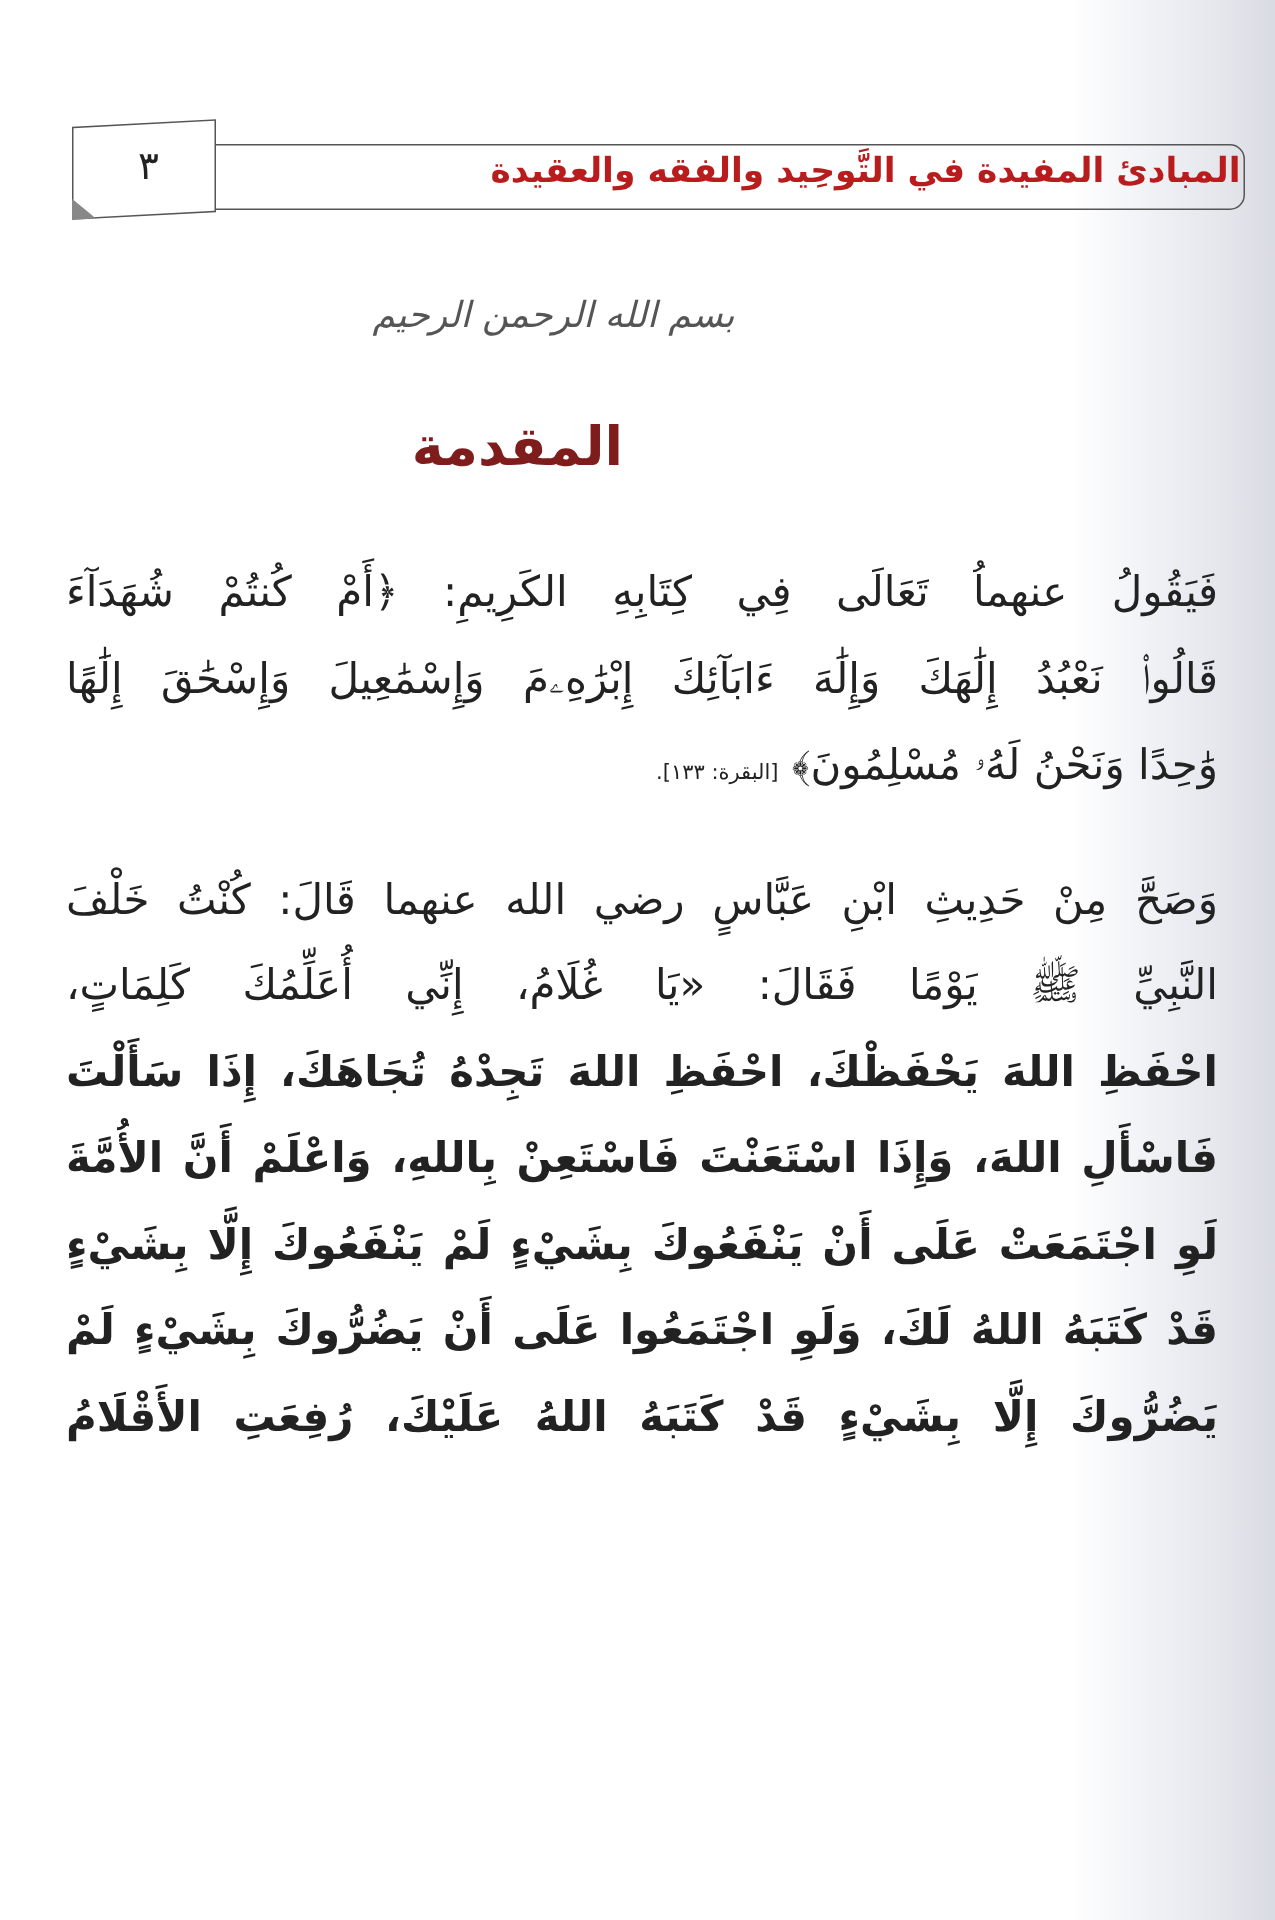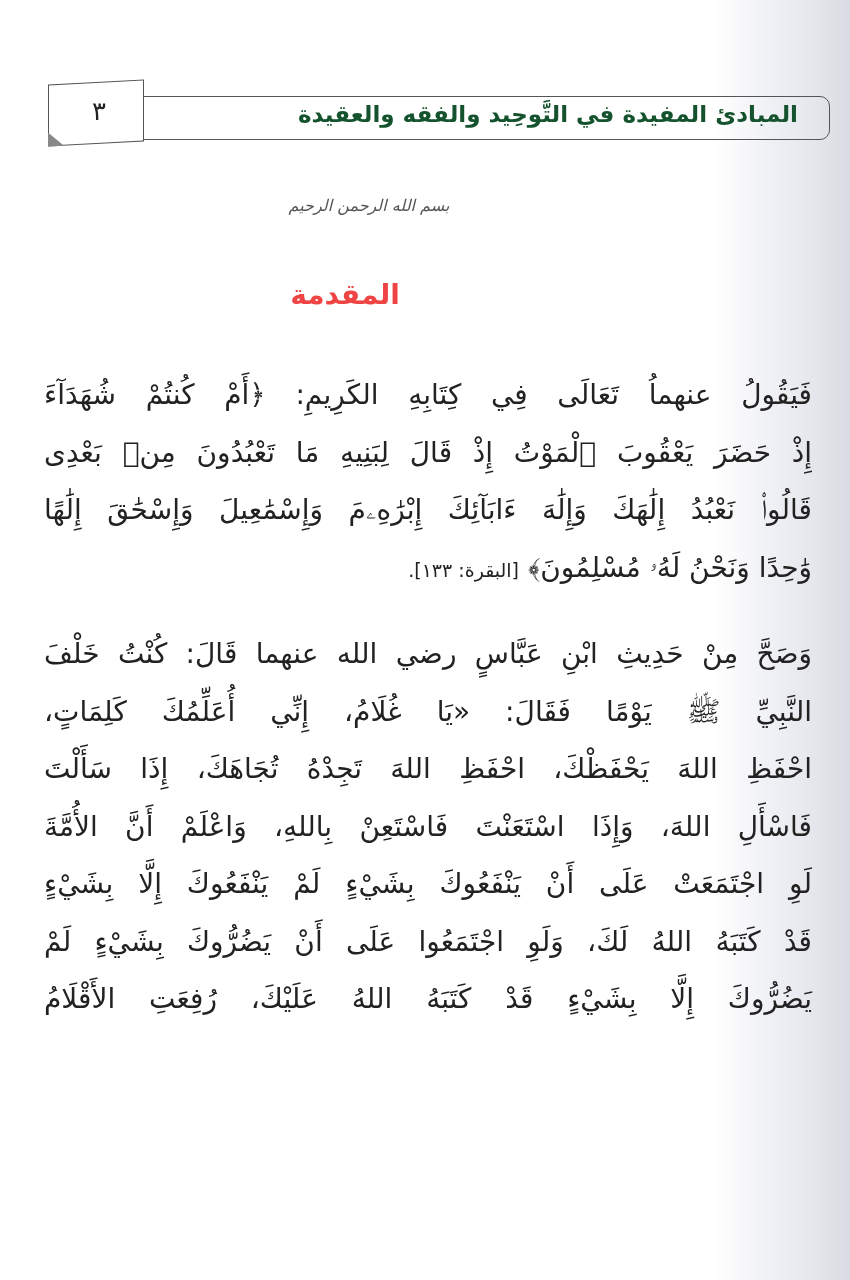--- a/index.html
+++ b/index.html
@@ -7,75 +7,74 @@
     width: 850px; height: 1280px; overflow: hidden; position: relative;
     background: linear-gradient(to right, #ffffff 0%, #ffffff 84%, #f1f2f6 90%, #e4e6ec 96%, #d9dbe2 100%);
     font-family: "DejaVu Serif", "Liberation Serif", serif;
     color: #222;
   }
   .header {
     position: absolute; left: 57px; top: 96px; width: 773px; height: 44px;
     border: 1.6px solid #555; border-radius: 10px; box-sizing: border-box;
   }
   .header-title {
-    position: absolute; right: 31px; top: 4px; direction: rtl;
-    font-family: "DejaVu Sans", sans-serif; font-weight: bold; font-size: 23px; color: #14532d;
+    position: absolute; right: 2px; top: 4px; direction: rtl;
+    font-family: "DejaVu Sans", sans-serif; font-weight: bold; font-size: 23px; color: #b91c1c;
   }
   .page-tab {
     position: absolute; left: 48px; top: 82px; width: 96px; height: 62px;
     background: #fff; border: 1.6px solid #555; box-sizing: border-box;
     transform: skewY(-3deg);
   }
   .page-tab-fold {
     position: absolute; left: -1px; bottom: -1px; width: 0; height: 0;
     border-left: 16px solid #888; border-top: 14px solid transparent;
   }
   .page-number {
     position: absolute; left: 92px; top: 96px; font-size: 26px;
     font-family: "DejaVu Sans", sans-serif; color: #222;
   }
   .basmala {
     position: absolute; left: 0; width: 738px; top: 196px; text-align: center;
-    direction: rtl; font-size: 16px; color: #555; font-style: italic; letter-spacing: 1px;
+    direction: rtl; font-size: 24px; color: #555; font-style: italic; letter-spacing: 1px;
   }
   .section-title {
     position: absolute; left: 0; width: 690px; top: 278px; text-align: center;
-    direction: rtl; font-family: "DejaVu Sans", sans-serif; font-weight: bold; font-size: 28px; color: #ef4444;
+    direction: rtl; font-family: "DejaVu Sans", sans-serif; font-weight: bold; font-size: 36px; color: #7f1d1d;
   }
   .body-text {
     position: absolute; left: 44px; right: 38px; top: 340px;
     direction: rtl; text-align: justify; text-align-last: right;
     font-family: "DejaVu Sans", sans-serif; font-size: 28px; line-height: 57.5px; color: #222;
   }
   .line { display: block; white-space: nowrap; text-align: justify; text-align-last: justify; }
   .line.last { text-align-last: right; }
   .para-gap { height: 26px; }
-  .ref { font-size: 19px; }
-  .bold-line { font-weight: normal; }
+  .ref { font-size: 14px; }
+  .bold-line { font-weight: bold; }
 </style>
 </head>
 <body>
 
 <div class="header">
   <span class="header-title">المبادئ المفيدة في التَّوحِيد والفقه والعقيدة</span>
 </div>
 <div class="page-tab">
   <div class="page-tab-fold"></div>
 </div>
 <span class="page-number">٣</span>
 
 <div class="basmala">بسم الله الرحمن الرحيم</div>
 
 <div class="section-title">المقدمة</div>
 
 <div class="body-text">
   <div class="para-gap"></div>
   <div>
     <span class="line">فَيَقُولُ عنهماُ تَعَالَى فِي كِتَابِهِ الكَرِيمِ: ﴿أَمْ كُنتُمْ شُهَدَآءَ</span>
-    <span class="line">إِذْ حَضَرَ يَعْقُوبَ ٱلْمَوْتُ إِذْ قَالَ لِبَنِيهِ مَا تَعْبُدُونَ مِنۢ بَعْدِى</span>
     <span class="line">قَالُوا۟ نَعْبُدُ إِلَٰهَكَ وَإِلَٰهَ ءَابَآئِكَ إِبْرَٰهِۦمَ وَإِسْمَٰعِيلَ وَإِسْحَٰقَ إِلَٰهًا</span>
     <span class="line last"><span>وَٰحِدًا وَنَحْنُ لَهُۥ مُسْلِمُونَ﴾</span> <span class="ref">[البقرة: ١٣٣].</span></span>
   </div>
   <div class="para-gap"></div>
   <div>
     <span class="line">وَصَحَّ مِنْ حَدِيثِ ابْنِ عَبَّاسٍ رضي الله عنهما قَالَ: كُنْتُ خَلْفَ</span>
     <span class="line">النَّبِيِّ ﷺ يَوْمًا فَقَالَ: «يَا غُلَامُ، إِنِّي أُعَلِّمُكَ كَلِمَاتٍ،</span>
     <span class="line bold-line">احْفَظِ اللهَ يَحْفَظْكَ، احْفَظِ اللهَ تَجِدْهُ تُجَاهَكَ، إِذَا سَأَلْتَ</span>
     <span class="line bold-line">فَاسْأَلِ اللهَ، وَإِذَا اسْتَعَنْتَ فَاسْتَعِنْ بِاللهِ، وَاعْلَمْ أَنَّ الأُمَّةَ</span>
     <span class="line bold-line">لَوِ اجْتَمَعَتْ عَلَى أَنْ يَنْفَعُوكَ بِشَيْءٍ لَمْ يَنْفَعُوكَ إِلَّا بِشَيْءٍ</span>

